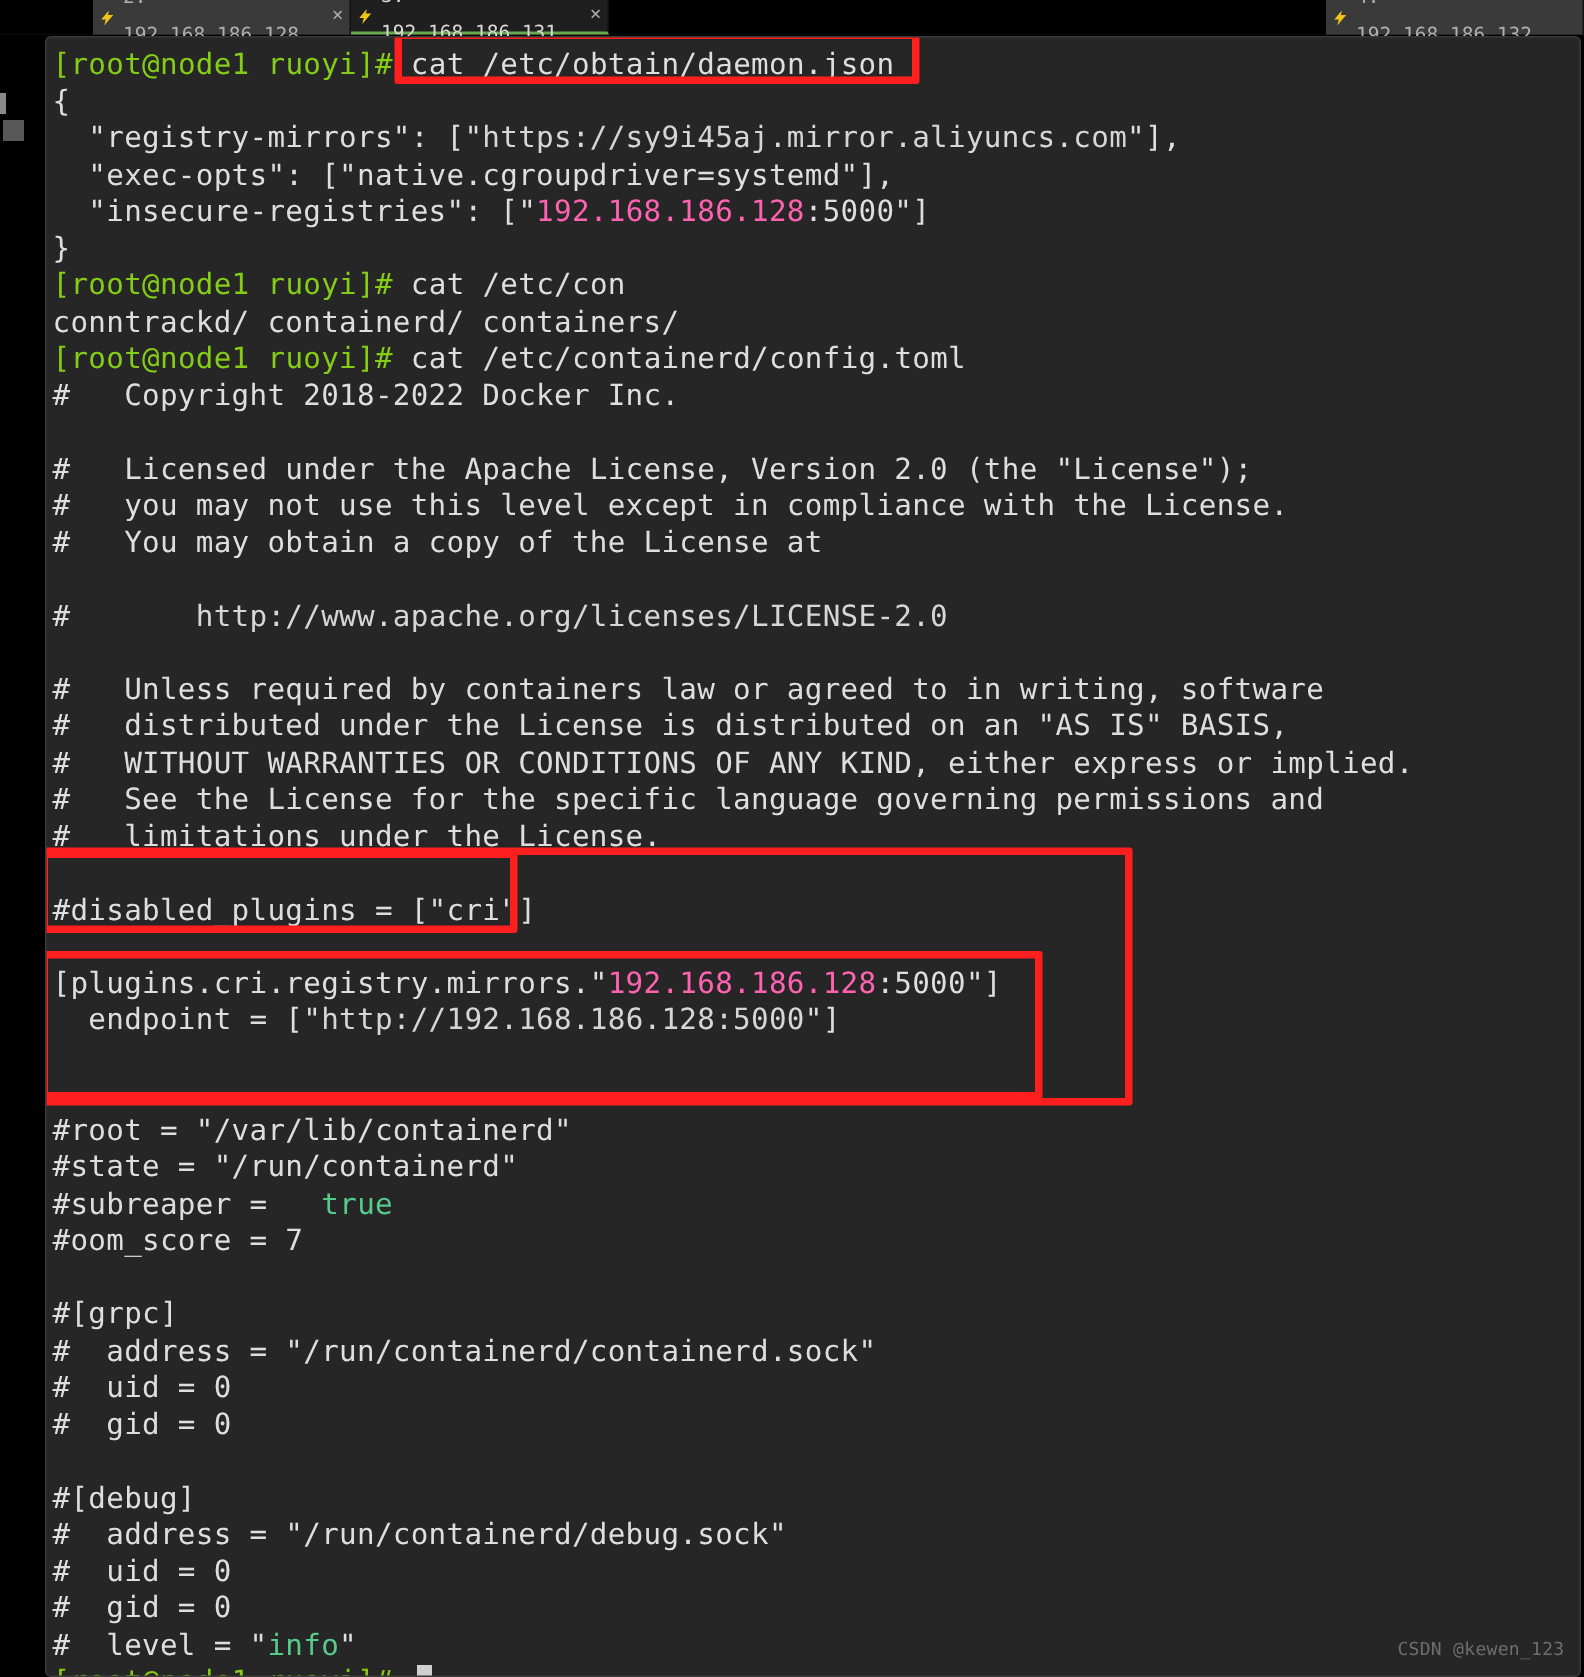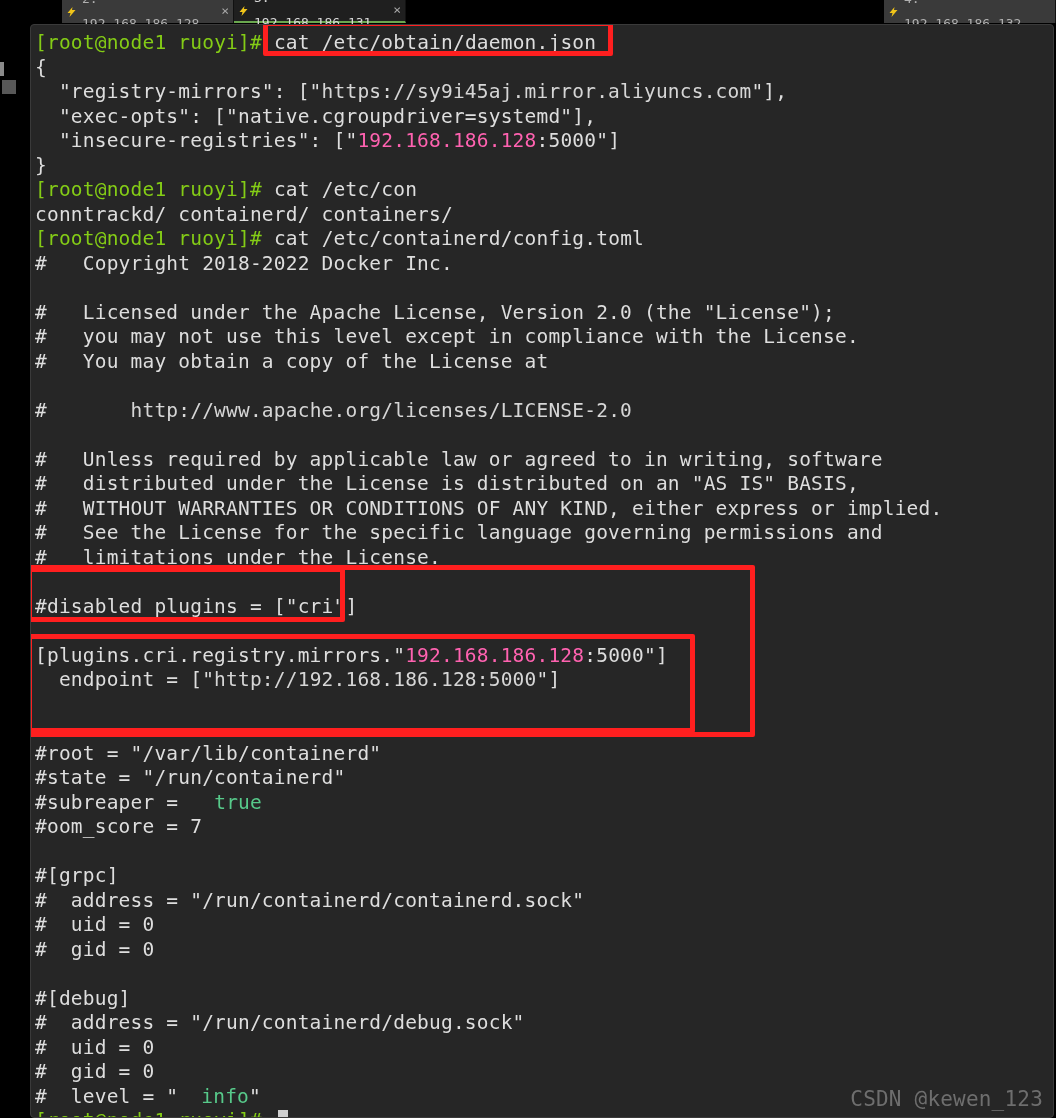--- a/index.html
+++ b/index.html
@@ -25,25 +25,25 @@
 
   pre.content {
     margin: 0; padding: 6px 4px 4px 4px;
     white-space: pre; font-family: inherit; font-size: inherit; line-height: inherit;
     color: #dedede; letter-spacing: 0.2px;
   }
   .c-prompt { color: #84cc16; }
   .c-url { color: #d6d6d6; }
   .c-pink { color: #ff62b0; }
   .c-true { color: #57c98a; margin-left: 24px; }
-  .c-info { color: #57c98a; margin-left: 23px; }
+  .c-info { color: #57c98a; }
 
   .hl { position: absolute; border: 5px solid #ff1f1f; pointer-events: none; border-radius: 2px; }
 
-  .watermark { position: absolute; right: 10px; bottom: 6px; font-size: 21px; color: #6e6e6e; font-family: inherit; letter-spacing: 0.2px; }
+  .watermark { position: absolute; right: 10px; bottom: 6px; font-size: 12px; color: #6e6e6e; font-family: inherit; letter-spacing: 0.2px; }
   .cursor { display: inline-block; width: 10px; height: 20px; background: #cfcfcf; vertical-align: -3px; margin-left: 4px; }
 </style>
 </head>
 <body>
 
 <div class="tabbar">
   <div class="left-pad"></div>
 
   <div class="tab inactive" style="width:172px;">
     <span class="bolt">
@@ -95,21 +95,21 @@
 <span>conntrackd/ containerd/ containers/</span>
 <span class="c-prompt">[<span>root@node1</span> <span>ruoyi</span>]<span>#</span></span> <span>cat /etc/containerd/config.toml</span>
 <span>#   Copyright 2018-2022 Docker Inc.</span>
 <span></span>
 <span>#   Licensed under the Apache License, Version 2.0 (the "License");</span>
 <span>#   you may not use this level except in compliance with the License.</span>
 <span>#   You may obtain a copy of the License at</span>
 <span></span>
 <span>#       </span><span class="c-url">http://www.apache.org/licenses/LICENSE-2.0</span>
 <span></span>
-<span>#   Unless required by applicable law or agreed to in writing, software</span>
+<span>#   Unless required by containers law or agreed to in writing, software</span>
 <span>#   distributed under the License is distributed on an "AS IS" BASIS,</span>
 <span>#   WITHOUT WARRANTIES OR CONDITIONS OF ANY KIND, either express or implied.</span>
 <span>#   See the License for the specific language governing permissions and</span>
 <span>#   limitations under the License.</span>
 <span></span>
 <span>#disabled_plugins = ["cri"]</span>
 <span></span>
 <span>[plugins.cri.registry.mirrors."</span><span class="c-pink">192.168.186.128</span><span>:5000"]</span>
 <span>  endpoint = ["</span><span class="c-url">http://192.168.186.128:5000</span><span>"]</span>
 <span></span>

